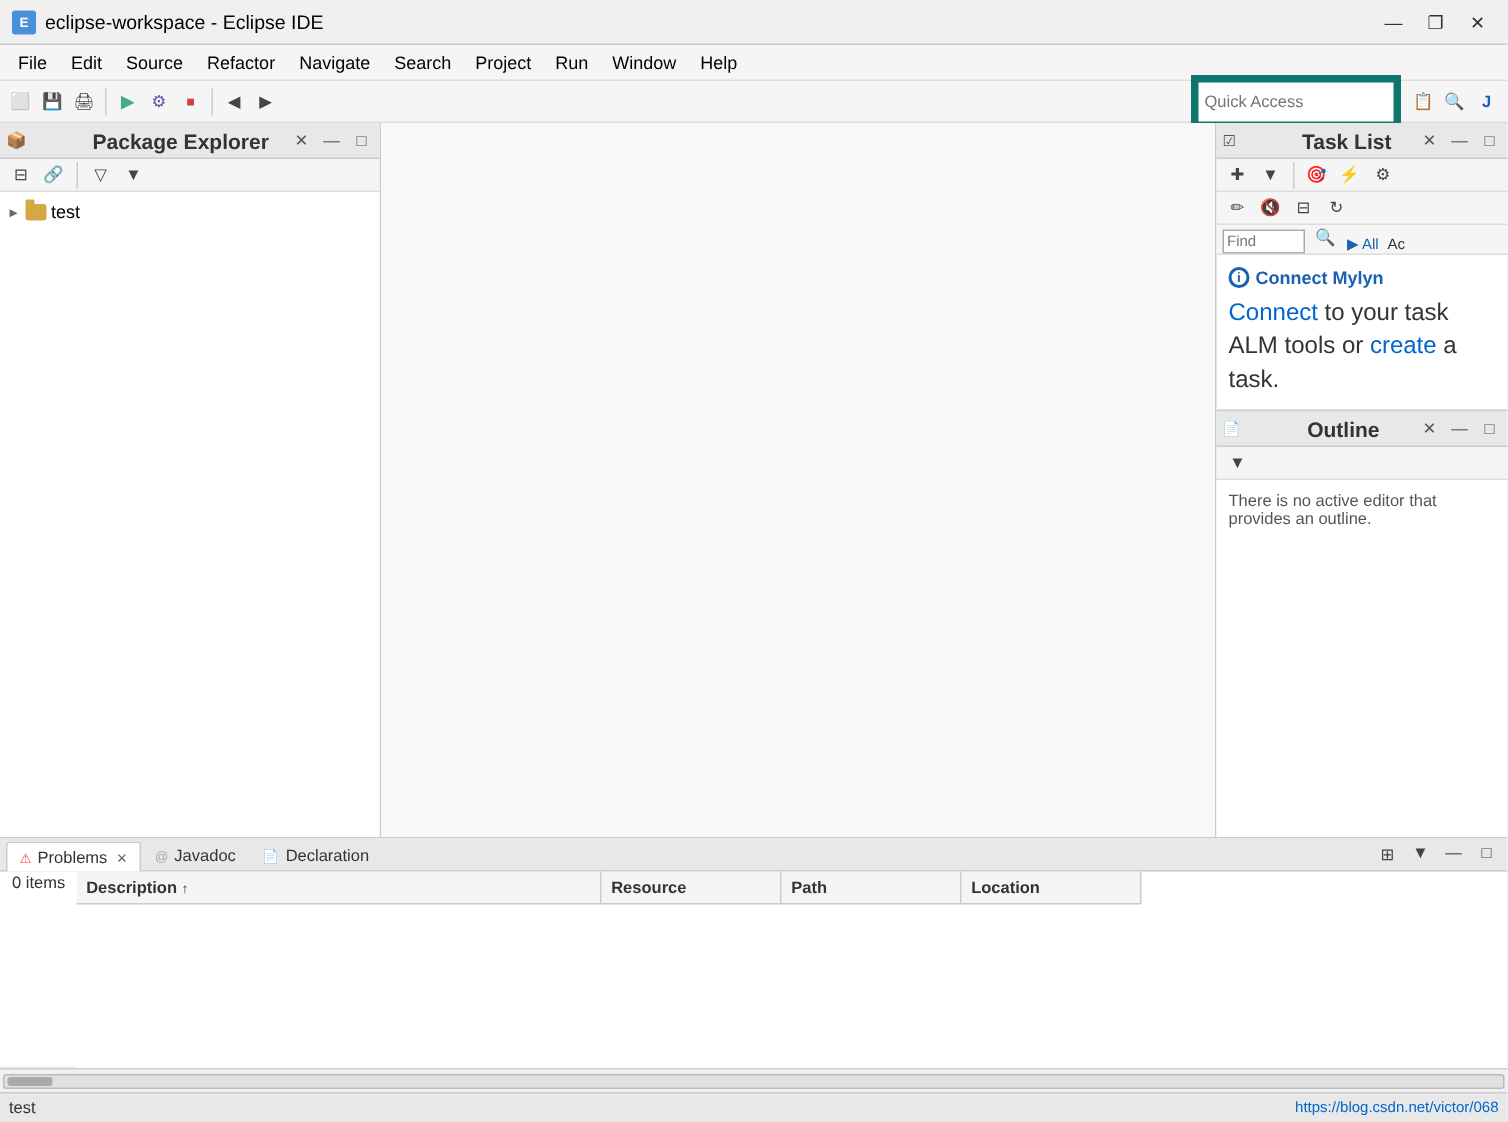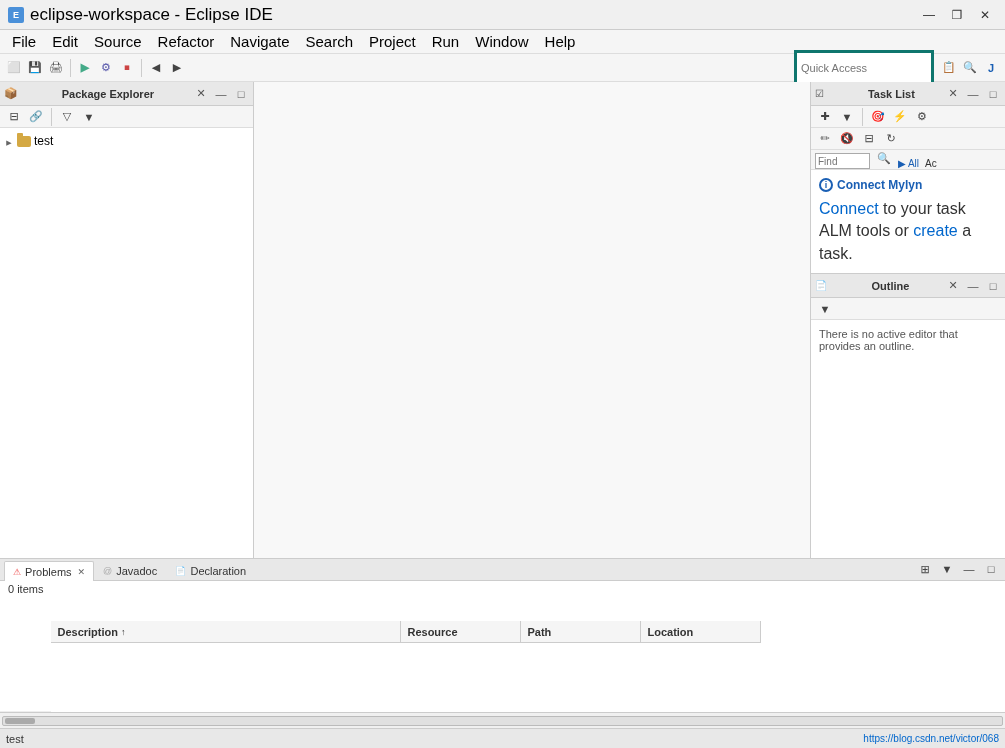--- a/index.html
+++ b/index.html
@@ -32,21 +32,21 @@
       border-radius: 2px;
       display: flex;
       align-items: center;
       justify-content: center;
       font-size: 9px;
       color: white;
       font-weight: bold;
     }
     .title-bar-text {
       flex: 1;
-      font-size: 17px;
+      font-size: 13px;
       color: #000;
     }
     .title-bar-controls {
       display: flex;
       gap: 4px;
     }
     .title-btn {
       width: 24px;
       height: 20px;
       background: transparent;
@@ -64,21 +64,21 @@
       background: #f5f5f5;
       height: 24px;
       display: flex;
       align-items: center;
       padding: 0 4px;
       border-bottom: 1px solid #ddd;
     }
     .menu-item {
       padding: 2px 8px;
       cursor: pointer;
-      font-size: 15px;
+      font-size: 12px;
       color: #000;
       border-radius: 2px;
     }
 
     
     .toolbar {
       background: #f5f5f5;
       height: 28px;
       display: flex;
       align-items: center;
@@ -102,21 +102,21 @@
     .tb-separator {
       width: 1px;
       height: 18px;
       background: #ccc;
       margin: 0 3px;
     }
     .quick-access-input {
       margin-left: auto;
       height: 36px;
       width: 140px;
-      border: 3px solid #0f766e;
+      border: 5px solid #0f766e;
       padding: 0 4px;
       font-size: 11px;
       background: white;
       color: #777;
     }
     .tb-icon-group {
       display: flex;
       align-items: center;
       gap: 1px;
     }
@@ -146,21 +146,21 @@
     .panel-header {
       background: #e8e8e8;
       height: 24px;
       display: flex;
       align-items: center;
       padding: 0 4px;
       border-bottom: 1px solid #ccc;
       gap: 4px;
     }
     .panel-title {
-      font-size: 11px;
+      font-size: 14px;
       font-weight: bold;
       color: #333;
       flex: 1;
       padding-left: 40px;
     }
     .panel-btn {
       width: 16px;
       height: 16px;
       background: transparent;
       border: none;
@@ -395,21 +395,20 @@
       font-size: 11px;
       color: #333;
       border-bottom: 1px solid #eee;
     }
     .table-header {
       display: grid;
       grid-template-columns: 350px 120px 120px 120px 1fr;
       background: #f5f5f5;
       border-bottom: 1px solid #ccc;
       height: 22px;
-      margin-top: 40px;
     }
     .th {
       padding: 2px 6px;
       font-size: 11px;
       font-weight: bold;
       color: #333;
       border-right: 1px solid #ccc;
       display: flex;
       align-items: center;
       gap: 3px;

